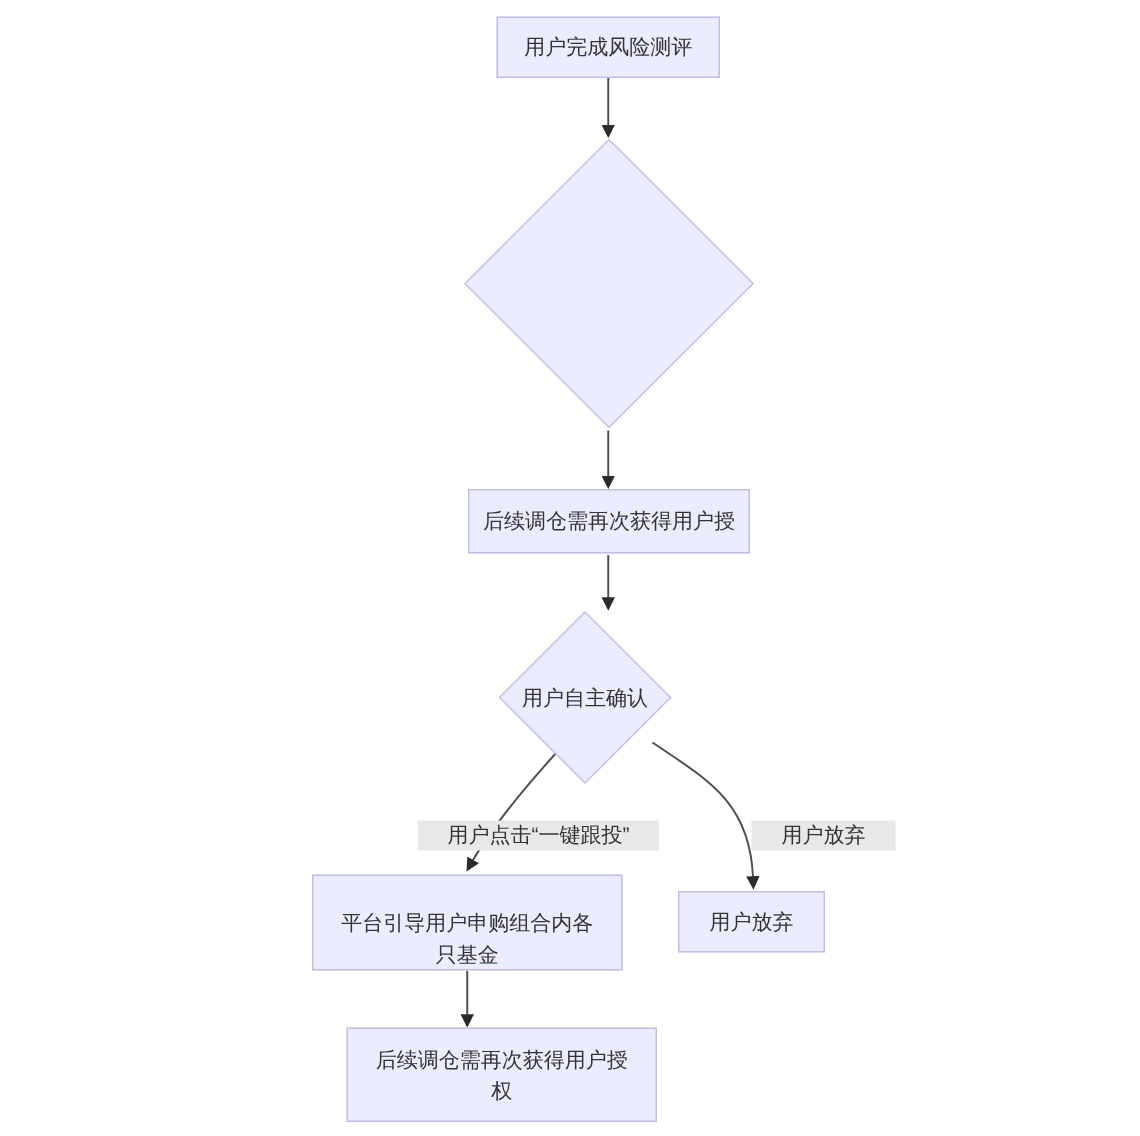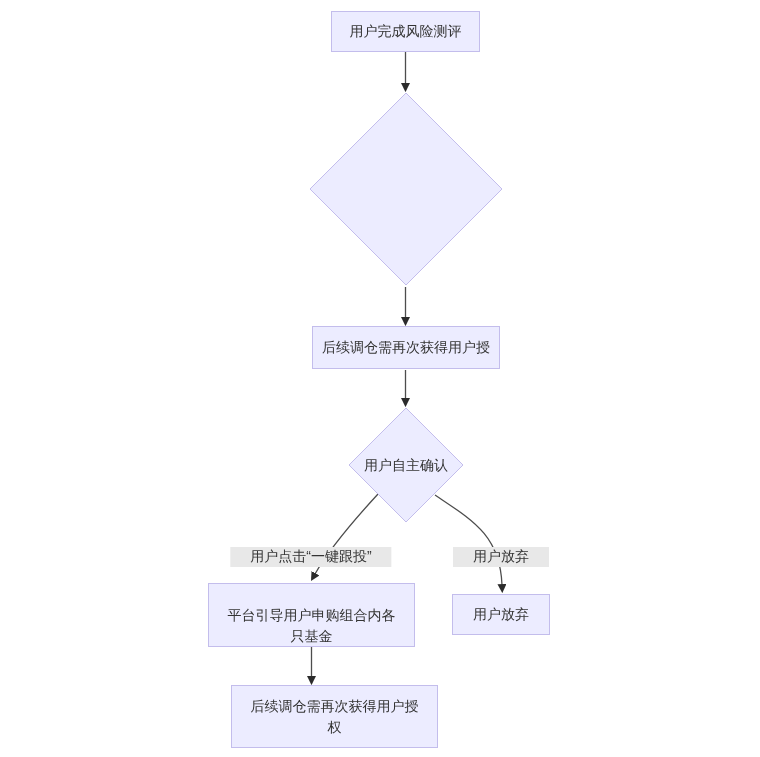--- a/index.html
+++ b/index.html
@@ -52,20 +52,21 @@
   }
   .edge-label {
     position: absolute;
     transform: translateX(-50%);
     background: #e8e8e8;
     padding: 1px 20px;
     font-size: 14px;
     line-height: 1.25;
     white-space: nowrap;
     z-index: 2;
+    margin-left: 48px;
   }
   .diamond-shape { fill: #ececff; stroke: #c3bdec; stroke-width: 1; }
 </style>
 </head>
 <body>
 
 <div class="canvas">
 
   <svg class="edges" viewBox="0 0 760 757">
     <defs>
@@ -88,21 +89,21 @@
   <div class="node diamond" style="left:309px; top:92px; width:194px; height:194px;">
     <svg class="shape" viewBox="0 0 194 194">
       <polygon class="diamond-shape" points="97,1 193,97 97,193 1,97"></polygon>
     </svg>
   </div>
 
   <div class="node rect" style="left:312px; top:326px; width:188px; height:43px;">
     <span class="node-label">后续调仓需再次获得用户授</span>
   </div>
 
-  <div class="node diamond" style="left:348px; top:407px; width:116px; height:116px;">
+  <div class="node diamond" style="left:332px; top:407px; width:116px; height:116px;">
     <svg class="shape" viewBox="0 0 116 116">
       <polygon class="diamond-shape" points="58,1 115,58 58,115 1,58"></polygon>
     </svg>
     <span class="node-label">用户自主确认</span>
   </div>
 
   <div class="node rect" style="left:208px; top:583px; width:207px; height:64px;align-items:flex-end;">
     <span class="node-label">平台引导用户申购组合内各
 只基金</span>
   </div>

